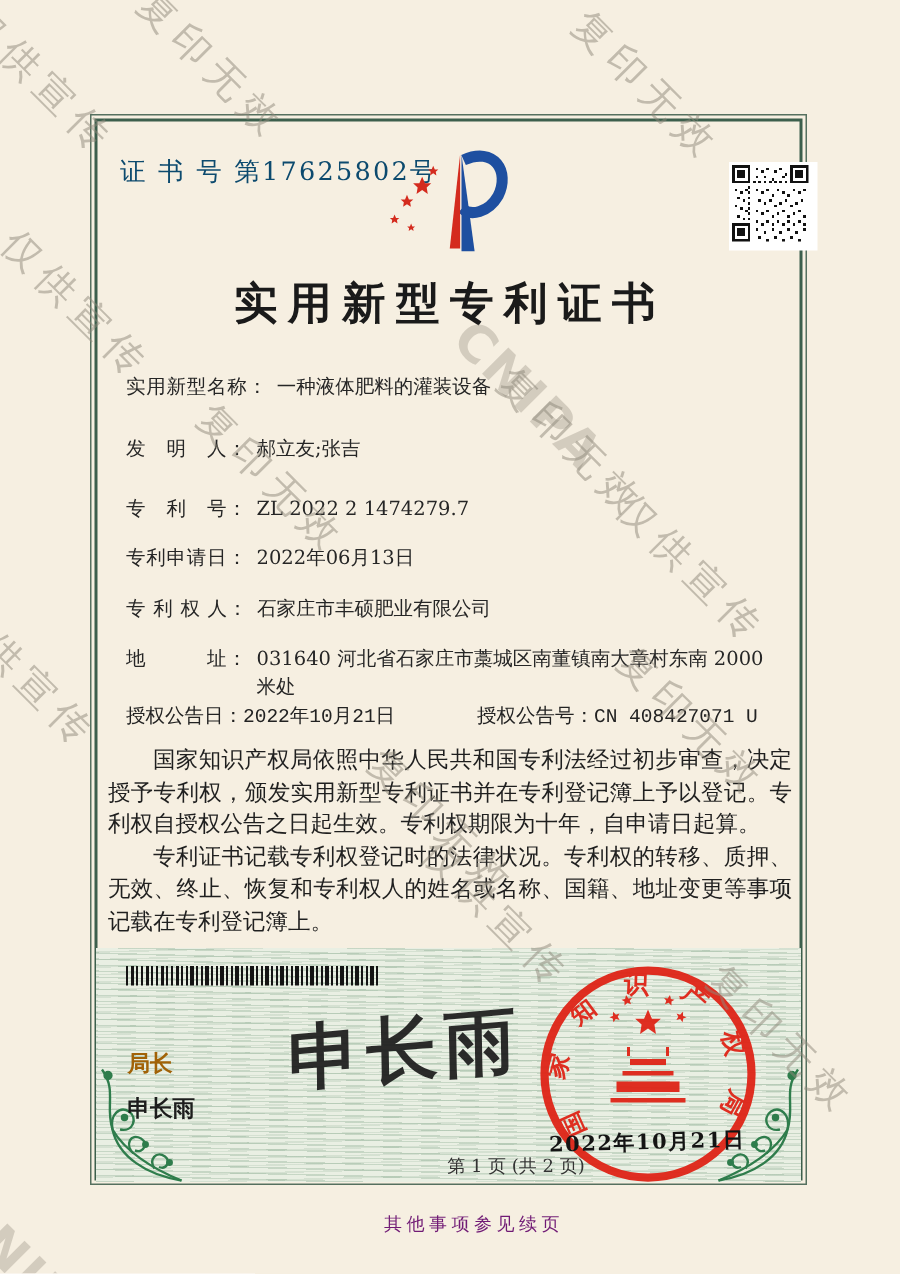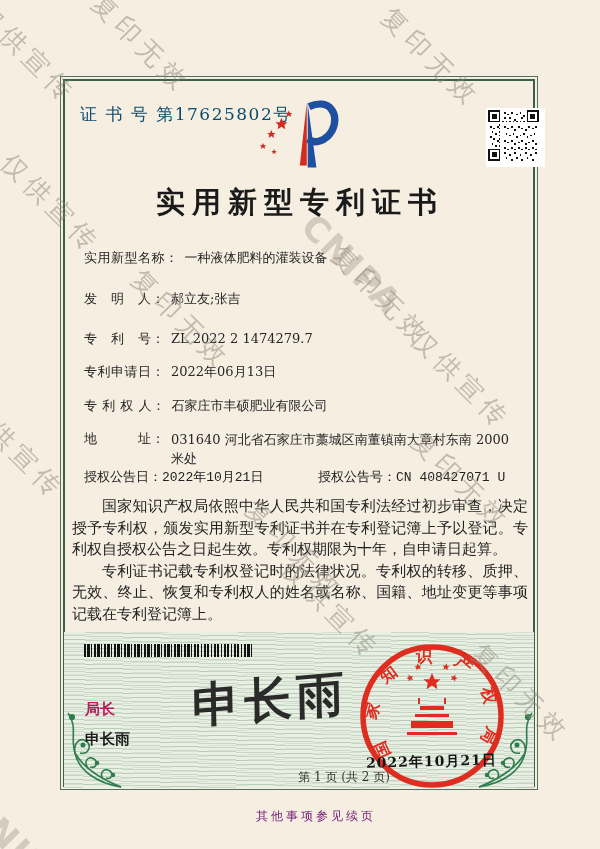--- a/index.html
+++ b/index.html
@@ -33,21 +33,21 @@
   .body-text p{margin:0; text-indent:2em;}
   
   .green-zone{position:absolute; left:64px; top:632px; width:470px; height:156px;
     background-color:#e9efe3;
     background-image:
       repeating-linear-gradient(1.5deg, rgba(108,150,118,.28) 0 1px, transparent 1px 4px),
       repeating-linear-gradient(-1.5deg, rgba(108,150,118,.16) 0 1px, transparent 1px 5px);}
   .barcode{position:absolute; left:84px; top:644px; width:170px; height:13px;
     background:repeating-linear-gradient(90deg,#141414 0 1.5px,transparent 1.5px 3px,#141414 3px 5.5px,transparent 5.5px 6.5px,#141414 6.5px 8px,transparent 8px 10px);}
   .director-label{position:absolute; left:85px; top:700px; font-size:15px; font-weight:700;
-    font-family:"DejaVu Sans","Liberation Sans",sans-serif; color:#be185d;}
+    font-family:"DejaVu Sans","Liberation Sans",sans-serif; color:#a16207;}
   .director-name{position:absolute; left:85px; top:730px; font-size:15px; font-weight:700;
     font-family:"DejaVu Sans","Liberation Sans",sans-serif; color:#1d1d1d;}
   .signature{position:absolute; left:192px; top:668px; font-size:48px; font-weight:600;
     color:#1b1b1b; transform:rotate(-5deg) skewX(-4deg); letter-spacing:4px; opacity:.92;}
   .seal{position:absolute; left:352px; top:636px; width:160px; height:160px; opacity:.95;}
   .seal-date{position:absolute; left:366px; top:753px; font-size:14px; font-weight:700;
     color:#141414; letter-spacing:1px; transform:rotate(-1.5deg); white-space:nowrap;}
   .page-info{position:absolute; left:0; top:769px; width:100%; text-align:center; font-size:12px; color:#333;margin-left:44px;}
   .continuation{position:absolute; left:16px; top:808px; width:100%; text-align:center;
     font-size:12px; letter-spacing:3px; color:#701a75;}

